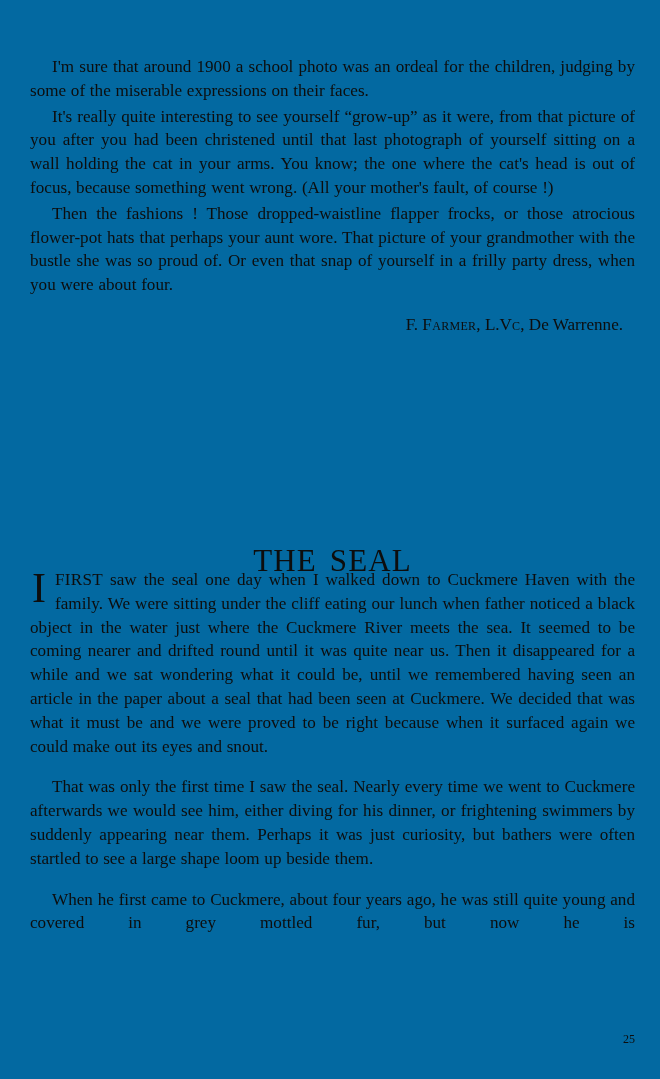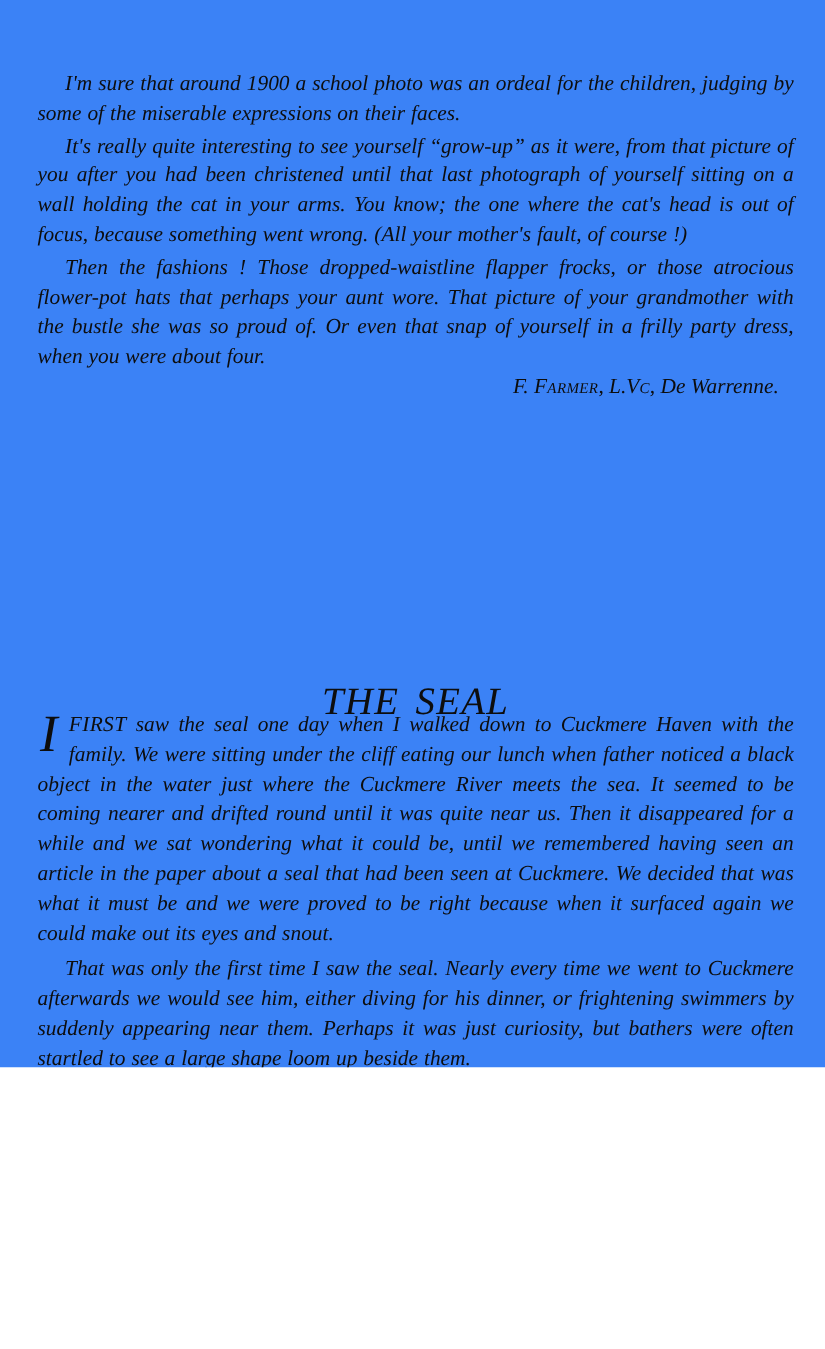--- a/index.html
+++ b/index.html
@@ -3,27 +3,26 @@
 <meta charset="utf-8">
 <style>
   html, body {
     margin: 0;
     padding: 0;
     background: #ffffff;
   }
   .page {
     position: relative;
     width: 660px;
-    height: 854px;
-    background: #3b82f6;
+    height: 1079px;
+    background: #0369a1;
     overflow: hidden;
     font-family: "Liberation Serif", "DejaVu Serif", serif;
     color: #0d0d0d;
     box-sizing: border-box;
-    font-style: italic;
   }
   .content {
     position: absolute;
     left: 30px;
     top: 0;
     width: 605px;
   }
 
   
   .para {
@@ -45,21 +44,21 @@
 
   
   .block-a { position: absolute; top: 55px; left: 0; width: 605px; }
   .block-a .para + .para { margin-top: 2px; }
 
   .byline {
     font-size: 17.1px;
     line-height: 23.8px;
     text-align: right;
     padding-right: 12px;
-    margin-top: 0;
+    margin-top: 16px;
     white-space: nowrap;
   }
   .sc {
     font-variant: small-caps;
     letter-spacing: 0.3px;
   }
 
   
   .title {
     position: absolute;
@@ -70,21 +69,21 @@
     font-size: 31px;
     line-height: 38px;
     letter-spacing: 1.1px;
     font-weight: normal;
     margin: 0;
   }
   .title .gap { display: inline-block; width: 13px; }
 
   
   .block-b { position: absolute; top: 568px; left: 0; width: 605px; }
-  .block-b .para + .para { margin-top: 5px; }
+  .block-b .para + .para { margin-top: 17px; }
 
   .dropcap-para {
     position: relative;
     min-height: 48px;
   }
   .dropcap {
     float: left;
     font-size: 42px;
     line-height: 40px;
     padding: 1px 9px 0 2px;
@@ -119,18 +118,19 @@
 
       <div class="byline"><span>F. </span><span class="sc">Farmer</span><span>, L.V</span><span class="sc">c</span><span>, De Warrenne.</span></div>
     </div>
 
     <h1 class="title"><span>THE</span><span class="gap"></span><span>SEAL</span></h1>
 
     <div class="block-b">
       <p class="para dropcap-para"><span class="dropcap">I</span><span class="caps">FIRST</span><span> saw the seal one day when I walked down to Cuckmere Haven with the family. We were sitting under the cliff eating our lunch when father noticed a black object in the water just where the Cuckmere River meets the sea. It seemed to be coming nearer and drifted round until it was quite near us. Then it disappeared for a while and we sat wondering what it could be, until we remembered having seen an article in the paper about a seal that had been seen at Cuckmere. We decided that was what it must be and we were proved to be right because when it surfaced again we could make out its eyes and snout.</span></p>
 
       <p class="para indent">That was only the first time I saw the seal. Nearly every time we went to Cuckmere afterwards we would see him, either diving for his dinner, or frightening swimmers by suddenly appearing near them. Perhaps it was just curiosity, but bathers were often startled to see a large shape loom up beside them.</p>
+      <p class="para indent last-line-full">When he first came to Cuckmere, about four years ago, he was still quite young and covered in grey mottled fur, but now he is</p>
     </div>
 
     <div class="folio">25</div>
 
   </div>
 </div>
 
 </body></html>

